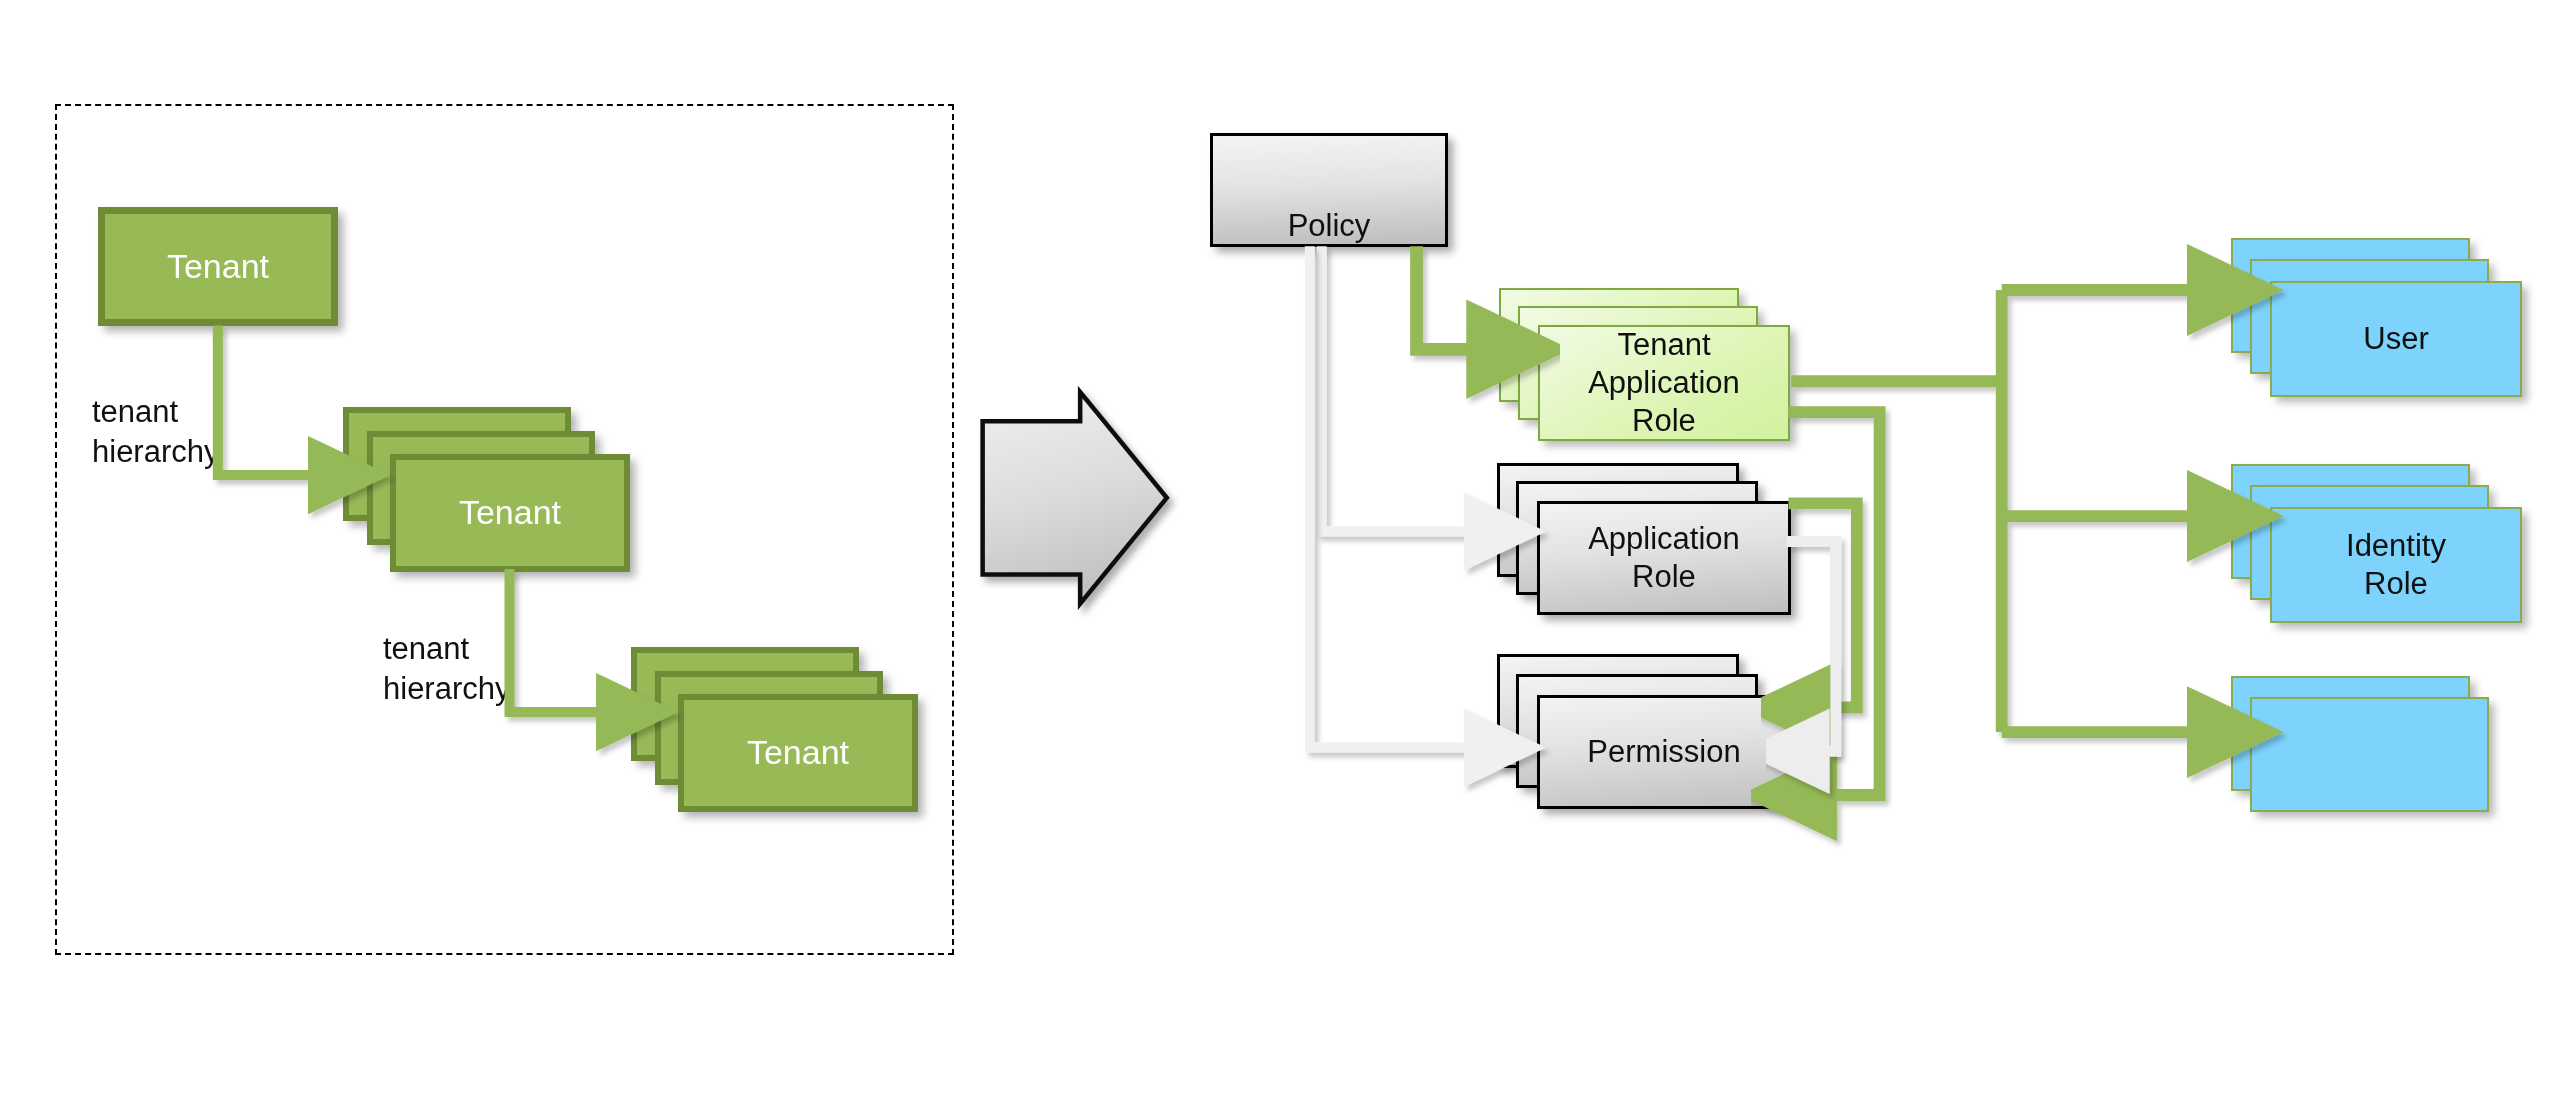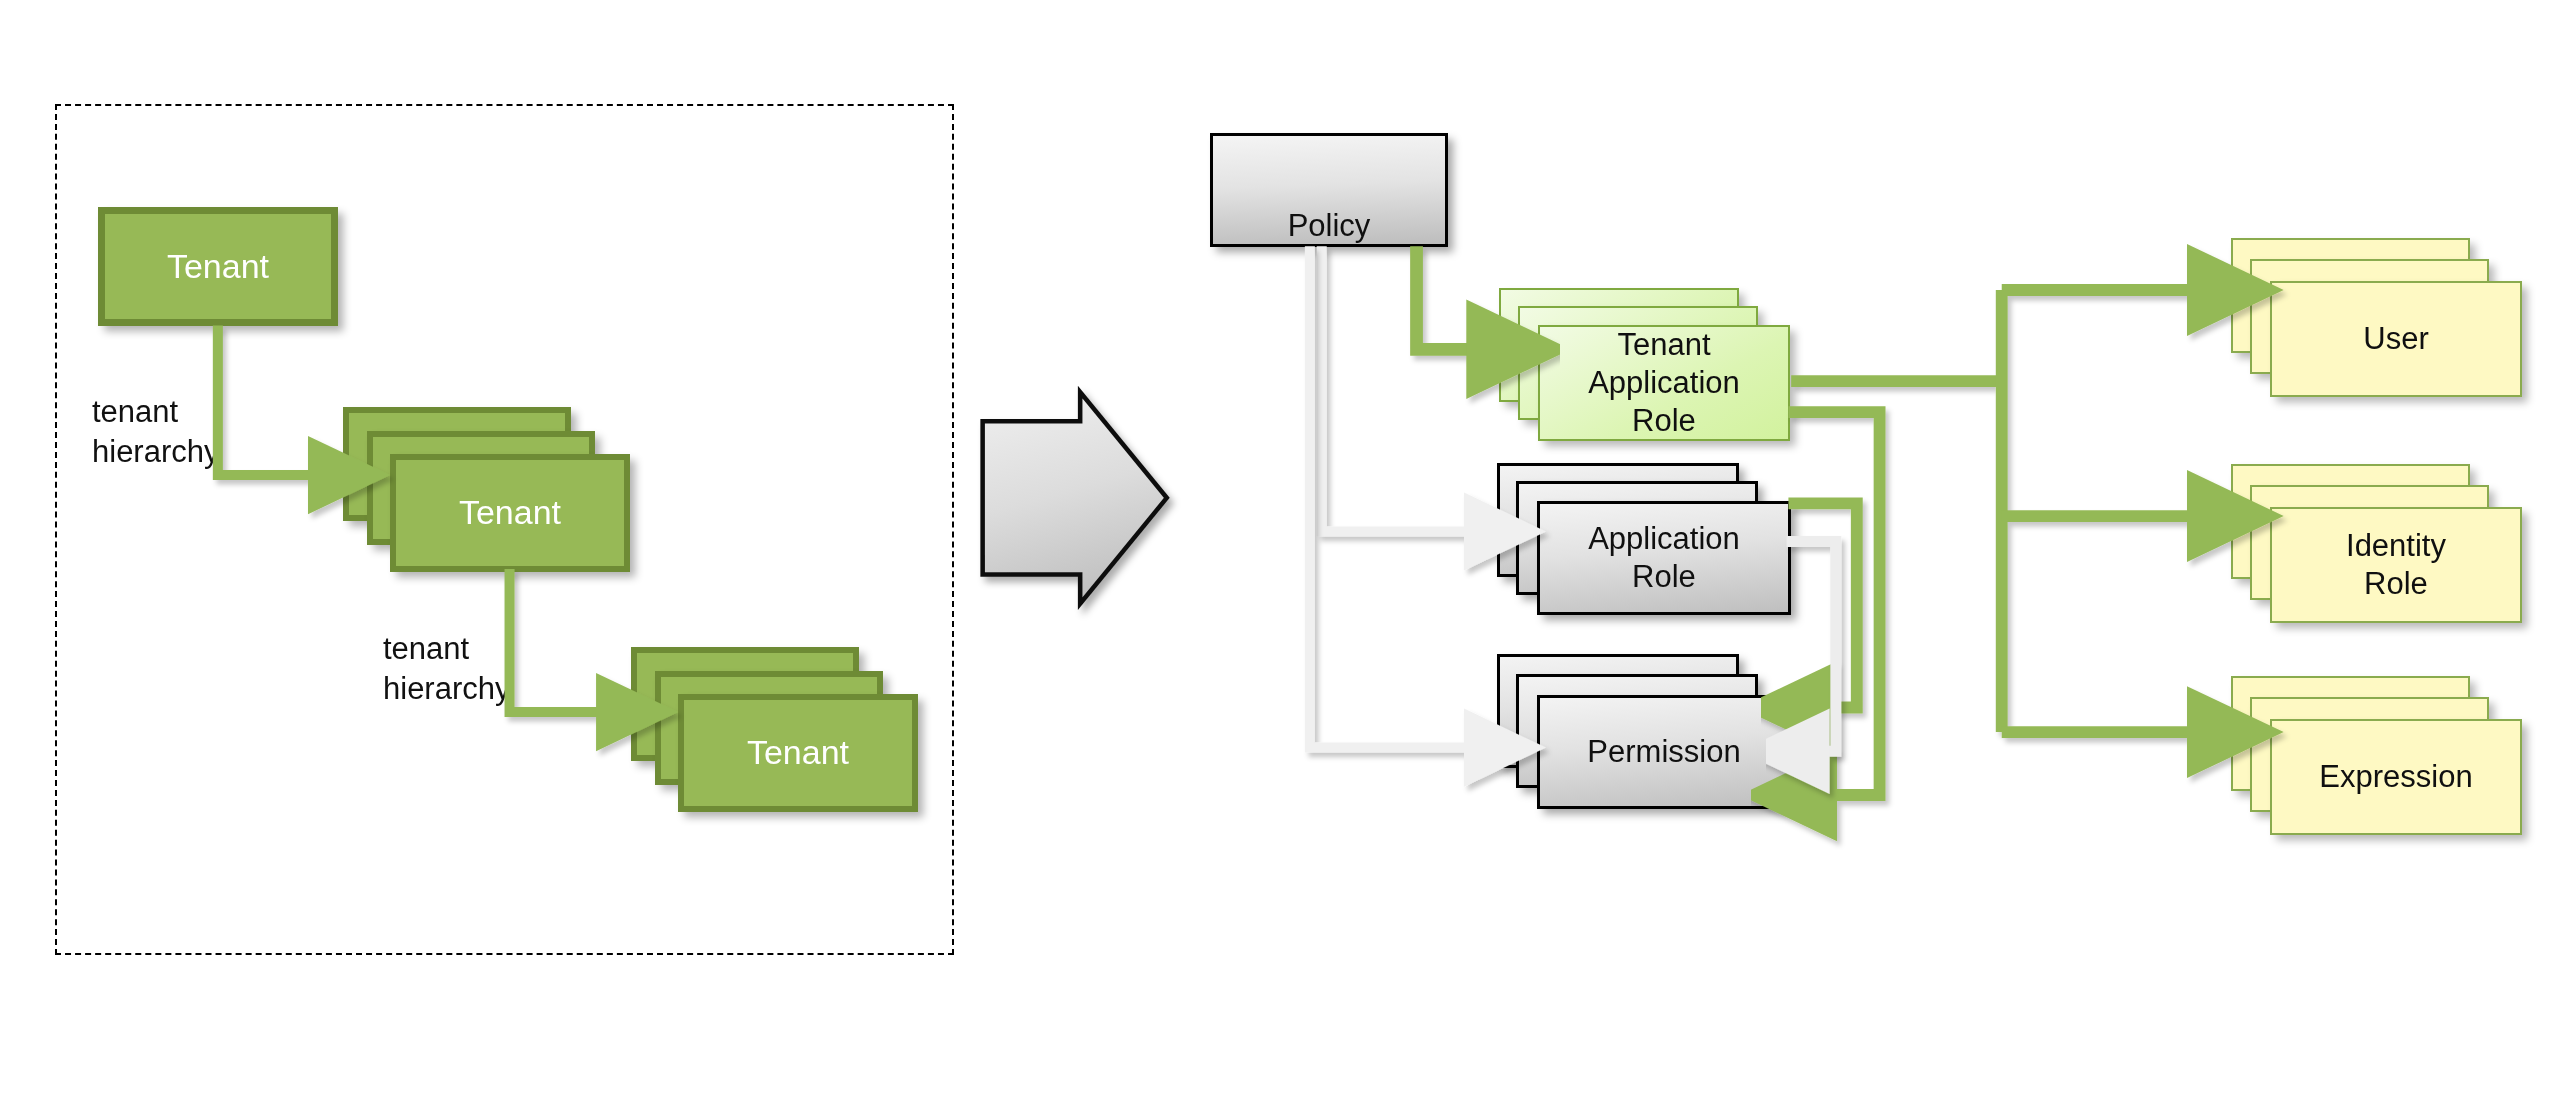--- a/index.html
+++ b/index.html
@@ -50,21 +50,21 @@
   
   .s-brightgreen .node-layer {
     background: linear-gradient(150deg,#f2fbe4 0%, #dcf5b3 60%, #d2f29e 100%);
     border: 2.7px solid #7fa93f;
     color: #101010;
     font-size: 31px;
     box-shadow: 5.5px 6.4px 8.2px rgba(0,0,0,0.28);
   }
   
   .s-sage .node-layer {
-    background: #fef9c3;
+    background: #7dd3fc;
     border: 2.7px solid #8aab4e;
     color: #101010;
     font-size: 31px;
     box-shadow: 5.5px 6.4px 8.2px rgba(0,0,0,0.28);
   }
   
   .s-gray .node-layer {
     background: linear-gradient(175deg,#f3f3f3 0%, #e2e2e2 42%, #bfbfbf 100%);
     border: 3.6px solid #000000;
     color: #101010;
@@ -256,23 +256,20 @@
       <div class="node-layer" style="left:19px; top:21px; width:239px; height:115px;"></div>
       <div class="node-layer" style="left:39px; top:43px; width:252px; height:116px; white-space:pre-line;">
         <span>Identity
 Role</span>
       </div>
     </div>
 
     <div class="node-stack s-sage" style="left:2231px; top:676px; width:292px; height:159px;">
       <div class="node-layer" style="left:0;  top:0;  width:239px; height:115px;"></div>
       <div class="node-layer" style="left:19px; top:21px; width:239px; height:115px;"></div>
-      <div class="node-layer" style="left:39px; top:43px; width:252px; height:116px;">
-        <span>Expression</span>
-      </div>
     </div>
 
   </div>
 
   <svg class="wires wires-over" viewBox="0 0 2826 1224" width="2576" height="1116">
     <defs>
       <filter id="softshadow3" x="-40%" y="-40%" width="200%" height="200%">
         <feDropShadow dx="4" dy="5" stdDeviation="3" flood-color="#000000" flood-opacity="0.22"></feDropShadow>
       </filter>
       <marker id="arrow-green-l" markerWidth="9" markerHeight="9" refX="3.1" refY="4.5" orient="auto" markerUnits="strokeWidth">

